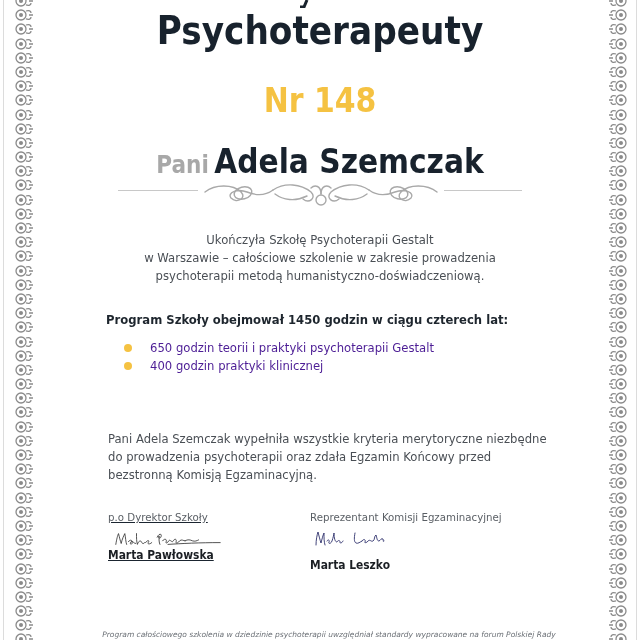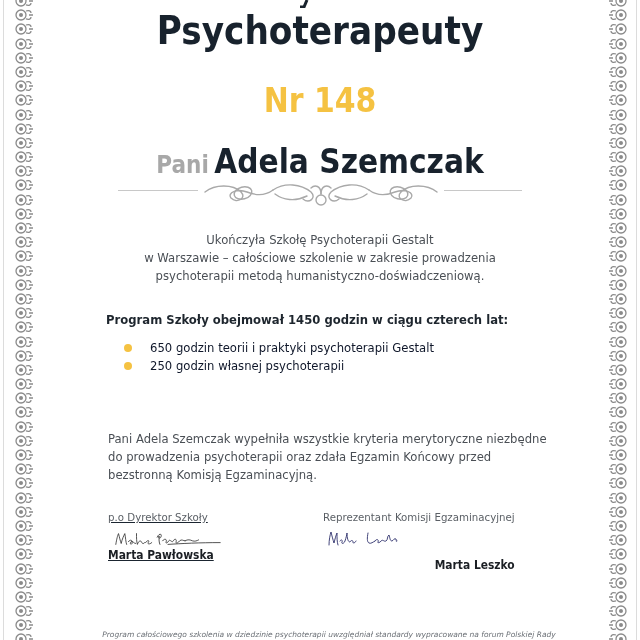--- a/index.html
+++ b/index.html
@@ -60,37 +60,37 @@
   .program-head {
     position: absolute; left: 106px; top: 312px;
     font-size: 12.5px; font-weight: bold; color: #1e262e;
     transform-origin: left; transform: scaleX(0.93); white-space: nowrap;
   }
   .program-list {
     position: absolute; left: 120px; top: 339px; margin: 0; padding: 0; list-style: none;
   }
   .program-list li {
     position: relative; height: 18px; line-height: 18px; padding-left: 30px;
-    font-size: 12.5px; color: #0f172a; white-space: nowrap;
+    font-size: 12.5px; color: #4c1d95; white-space: nowrap;
   }
   .program-list .bullet {
     position: absolute; left: 4px; top: 5px; width: 8px; height: 8px; border-radius: 50%;
     background: #f5c242;
   }
   .program-list .item-text { display: inline-block; transform-origin: left; transform: scaleX(0.93); }
 
   .criteria {
     position: absolute; left: 108px; top: 430px; width: 480px;
     font-size: 12.5px; line-height: 18px; color: #4a4f55;
     transform-origin: left top; transform: scaleX(0.93);
   }
 
   .sig-block { position: absolute; top: 511px; }
   .sig-left { left: 108px; text-decoration: underline; }
-  .sig-right { left: 323px; text-align: right; }
+  .sig-right { left: 310px; }
   .sig-role { font-size: 11px; color: #5a5f65; white-space: nowrap; transform-origin: left; transform: scaleX(0.93); }
   .sig-image { display: block; margin-top: 6px; height: 18px; }
   .sig-name { font-size: 11.5px; font-weight: bold; color: #1b1f24; margin-top: 0px; white-space: nowrap; transform-origin: left; transform: scaleX(0.93); }
   .sig-right .sig-name { margin-top: 10px; }
 
   .footnote {
     position: absolute; left: 0; right: 0; top: 630px;
     text-align: center; font-size: 7.5px; font-style: italic; color: #6a6f75;
     white-space: nowrap;
     padding-left: 18px;
@@ -785,21 +785,21 @@
 <div class="intro">
   <div>Ukończyła Szkołę Psychoterapii Gestalt</div>
   <div>w Warszawie – całościowe szkolenie w zakresie prowadzenia</div>
   <div>psychoterapii metodą humanistyczno-doświadczeniową.</div>
 </div>
 
 <div class="program-head">Program Szkoły obejmował 1450 godzin w ciągu czterech lat:</div>
 
 <ul class="program-list">
   <li><span class="bullet"></span><span class="item-text">650 godzin teorii i praktyki psychoterapii Gestalt</span></li>
-  <li><span class="bullet"></span><span class="item-text">250 godzin własnej psychoterapii</span></li>
+  <li><span class="bullet"></span><span class="item-text">400 godzin praktyki klinicznej</span></li>
 </ul>
 
 <div class="criteria">
   <div>Pani Adela Szemczak wypełniła wszystkie kryteria merytoryczne niezbędne</div>
   <div>do prowadzenia psychoterapii oraz zdała Egzamin Końcowy przed</div>
   <div>bezstronną Komisją Egzaminacyjną.</div>
 </div>
 
 <div class="sig-block sig-left">
   <div class="sig-role">p.o Dyrektor Szkoły</div>

